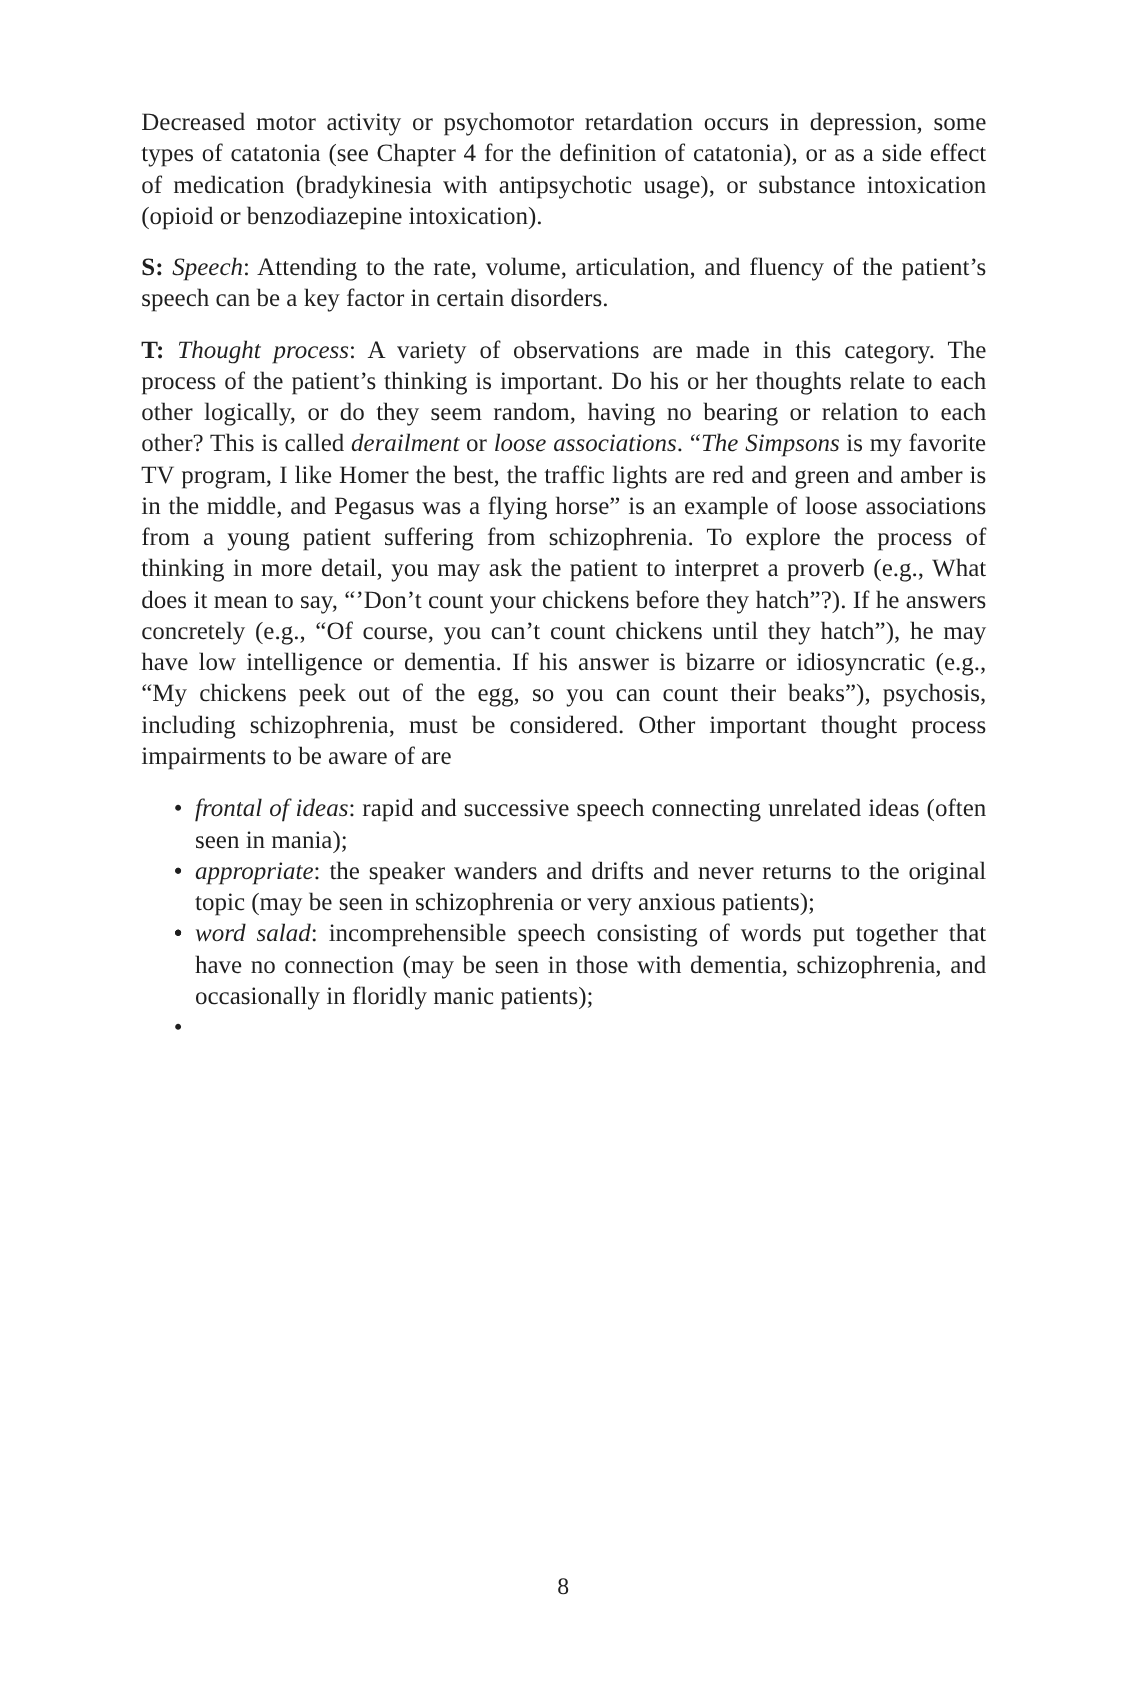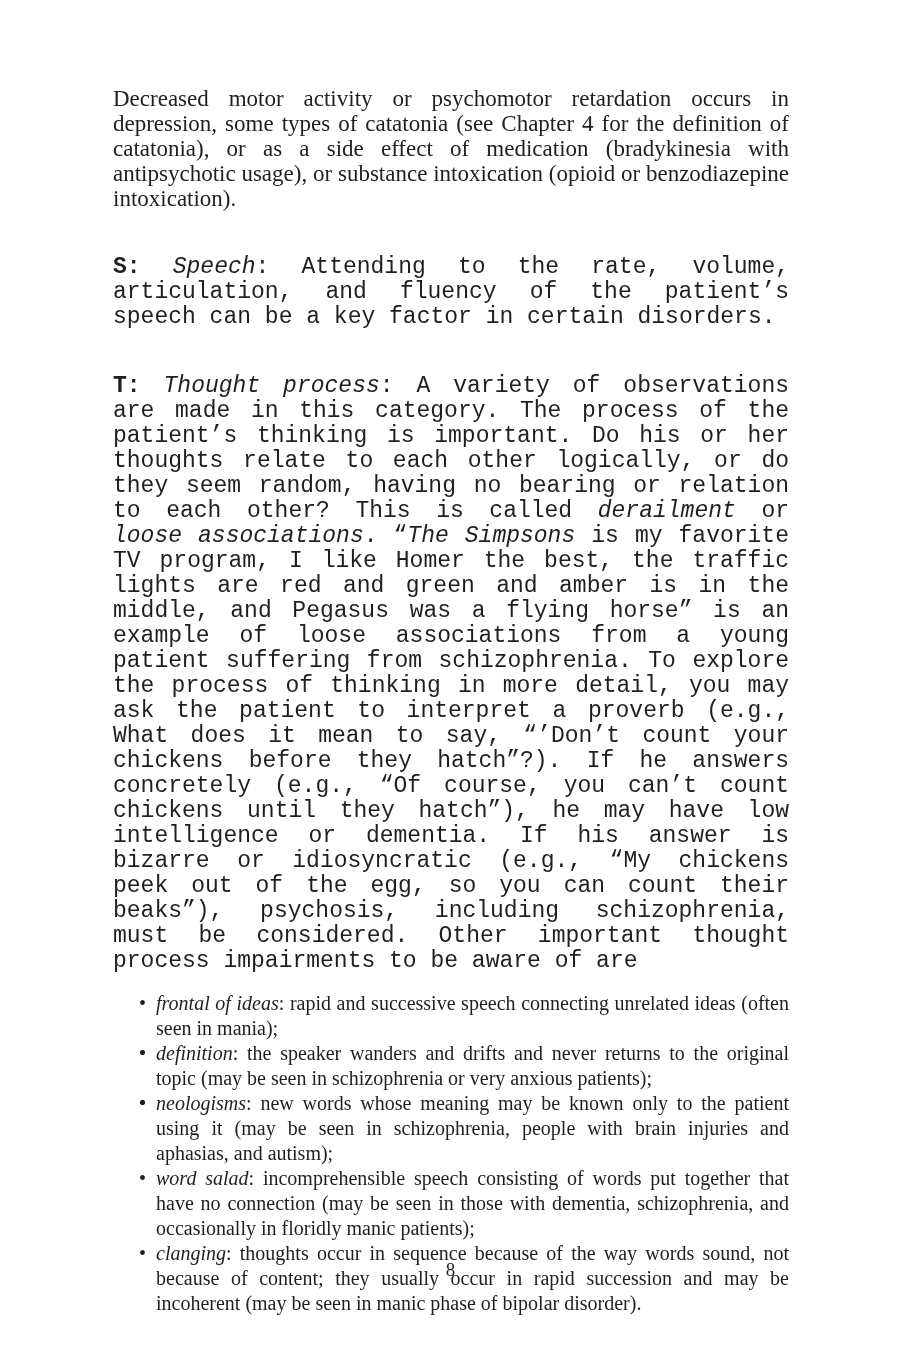--- a/index.html
+++ b/index.html
@@ -19,28 +19,27 @@
     position: absolute;
     inset: 0;
   }
   .text-block {
     position: absolute;
     left: 113px;
     top: 86px;
     width: 676px;
   }
   .para {
-    font-size: 23px;
+    font-size: 20px;
     line-height: 25px;
     text-align: justify;
     margin: 0;
   }
   .para + .para {
-    margin-top: 44px;
-    font-family: Liberation Mono, monospace;
+    margin-top: 16px;
   }
   .bullet-list {
     margin-top: 17px;
   }
   .bullet-item {
     position: relative;
     padding-left: 43px;
     font-size: 20px;
     line-height: 25px;
     text-align: justify;
@@ -66,22 +65,22 @@
 <body style="background: rgb(255, 255, 255); color: rgb(31, 31, 31);">
 
 <div class="page">
   <div class="text-block">
     <p class="para"><span>Decreased motor activity or psychomotor retardation occurs in depression, some types of catatonia (see Chapter 4 for the definition of catatonia), or as a side effect of medication (bradykinesia with antipsychotic usage), or substance intoxication (opioid or benzodiazepine intoxication).</span></p>
     <p class="para"><b>S:</b><span> </span><i>Speech</i><span>: Attending to the rate, volume, articulation, and fluency of the patient’s speech can be a key factor in certain disorders.</span></p>
     <p class="para"><b>T:</b><span> </span><i>Thought process</i><span>: A variety of observations are made in this category. The process of the patient’s thinking is important. Do his or her thoughts relate to each other logically, or do they seem random, having no bearing or relation to each other? This is called </span><i>derailment</i><span> or </span><i>loose associations</i><span>. “</span><i>The Simpsons</i><span> is my favorite TV program, I like Homer the best, the traffic lights are red and green and amber is in the middle, and Pegasus was a flying horse” is an example of loose associations from a young patient suffering from schizophrenia. To explore the process of thinking in more detail, you may ask the patient to interpret a proverb (e.g., What does it mean to say, “’Don’t count your chickens before they hatch”?). If he answers concretely (e.g., “Of course, you can’t count chickens until they hatch”), he may have low intelligence or dementia. If his answer is bizarre or idiosyncratic (e.g., “My chickens peek out of the egg, so you can count their beaks”), psychosis, including schizophrenia, must be considered. Other important thought process impairments to be aware of are</span></p>
     <div class="bullet-list">
         <div class="bullet-item"><span class="bullet-marker">•</span><span><i>frontal of ideas</i><span>: rapid and successive speech connecting unrelated ideas (often seen in mania);</span></span></div>
         <div class="bullet-item"><span class="bullet-marker">•</span></div>
-        <div class="bullet-item"><span class="bullet-marker">•</span><span><i>definition</i><span>: the speaker wanders and drifts and never returns to the original topic (may be seen in schizophrenia or very anxious patients);</span></span></div>
+        <div class="bullet-item"><span class="bullet-marker">•</span><span><i>appropriate</i><span>: the speaker wanders and drifts and never returns to the original topic (may be seen in schizophrenia or very anxious patients);</span></span></div>
         <div class="bullet-item"><span class="bullet-marker">•</span></div>
         <div class="bullet-item"><span class="bullet-marker">•</span></div>
-        <div class="bullet-item"><span class="bullet-marker">•</span><span><i>neologisms</i><span>: new words whose meaning may be known only to the patient using it (may be seen in schizophrenia, people with brain injuries and aphasias, and autism);</span></span></div>
+        <div class="bullet-item"><span class="bullet-marker">•</span></div>
         <div class="bullet-item"><span class="bullet-marker">•</span><span><i>word salad</i><span>: incomprehensible speech consisting of words put together that have no connection (may be seen in those with dementia, schizophrenia, and occasionally in floridly manic patients);</span></span></div>
-        <div class="bullet-item"><span class="bullet-marker">•</span><span><i>clanging</i><span>: thoughts occur in sequence because of the way words sound, not because of content; they usually occur in rapid succession and may be incoherent (may be seen in manic phase of bipolar disorder).</span></span></div>
+        <div class="bullet-item"><span class="bullet-marker">•</span></div>
       </div>
   </div>
   <div class="page-number">8</div>
 </div>
 
 </body></html>

